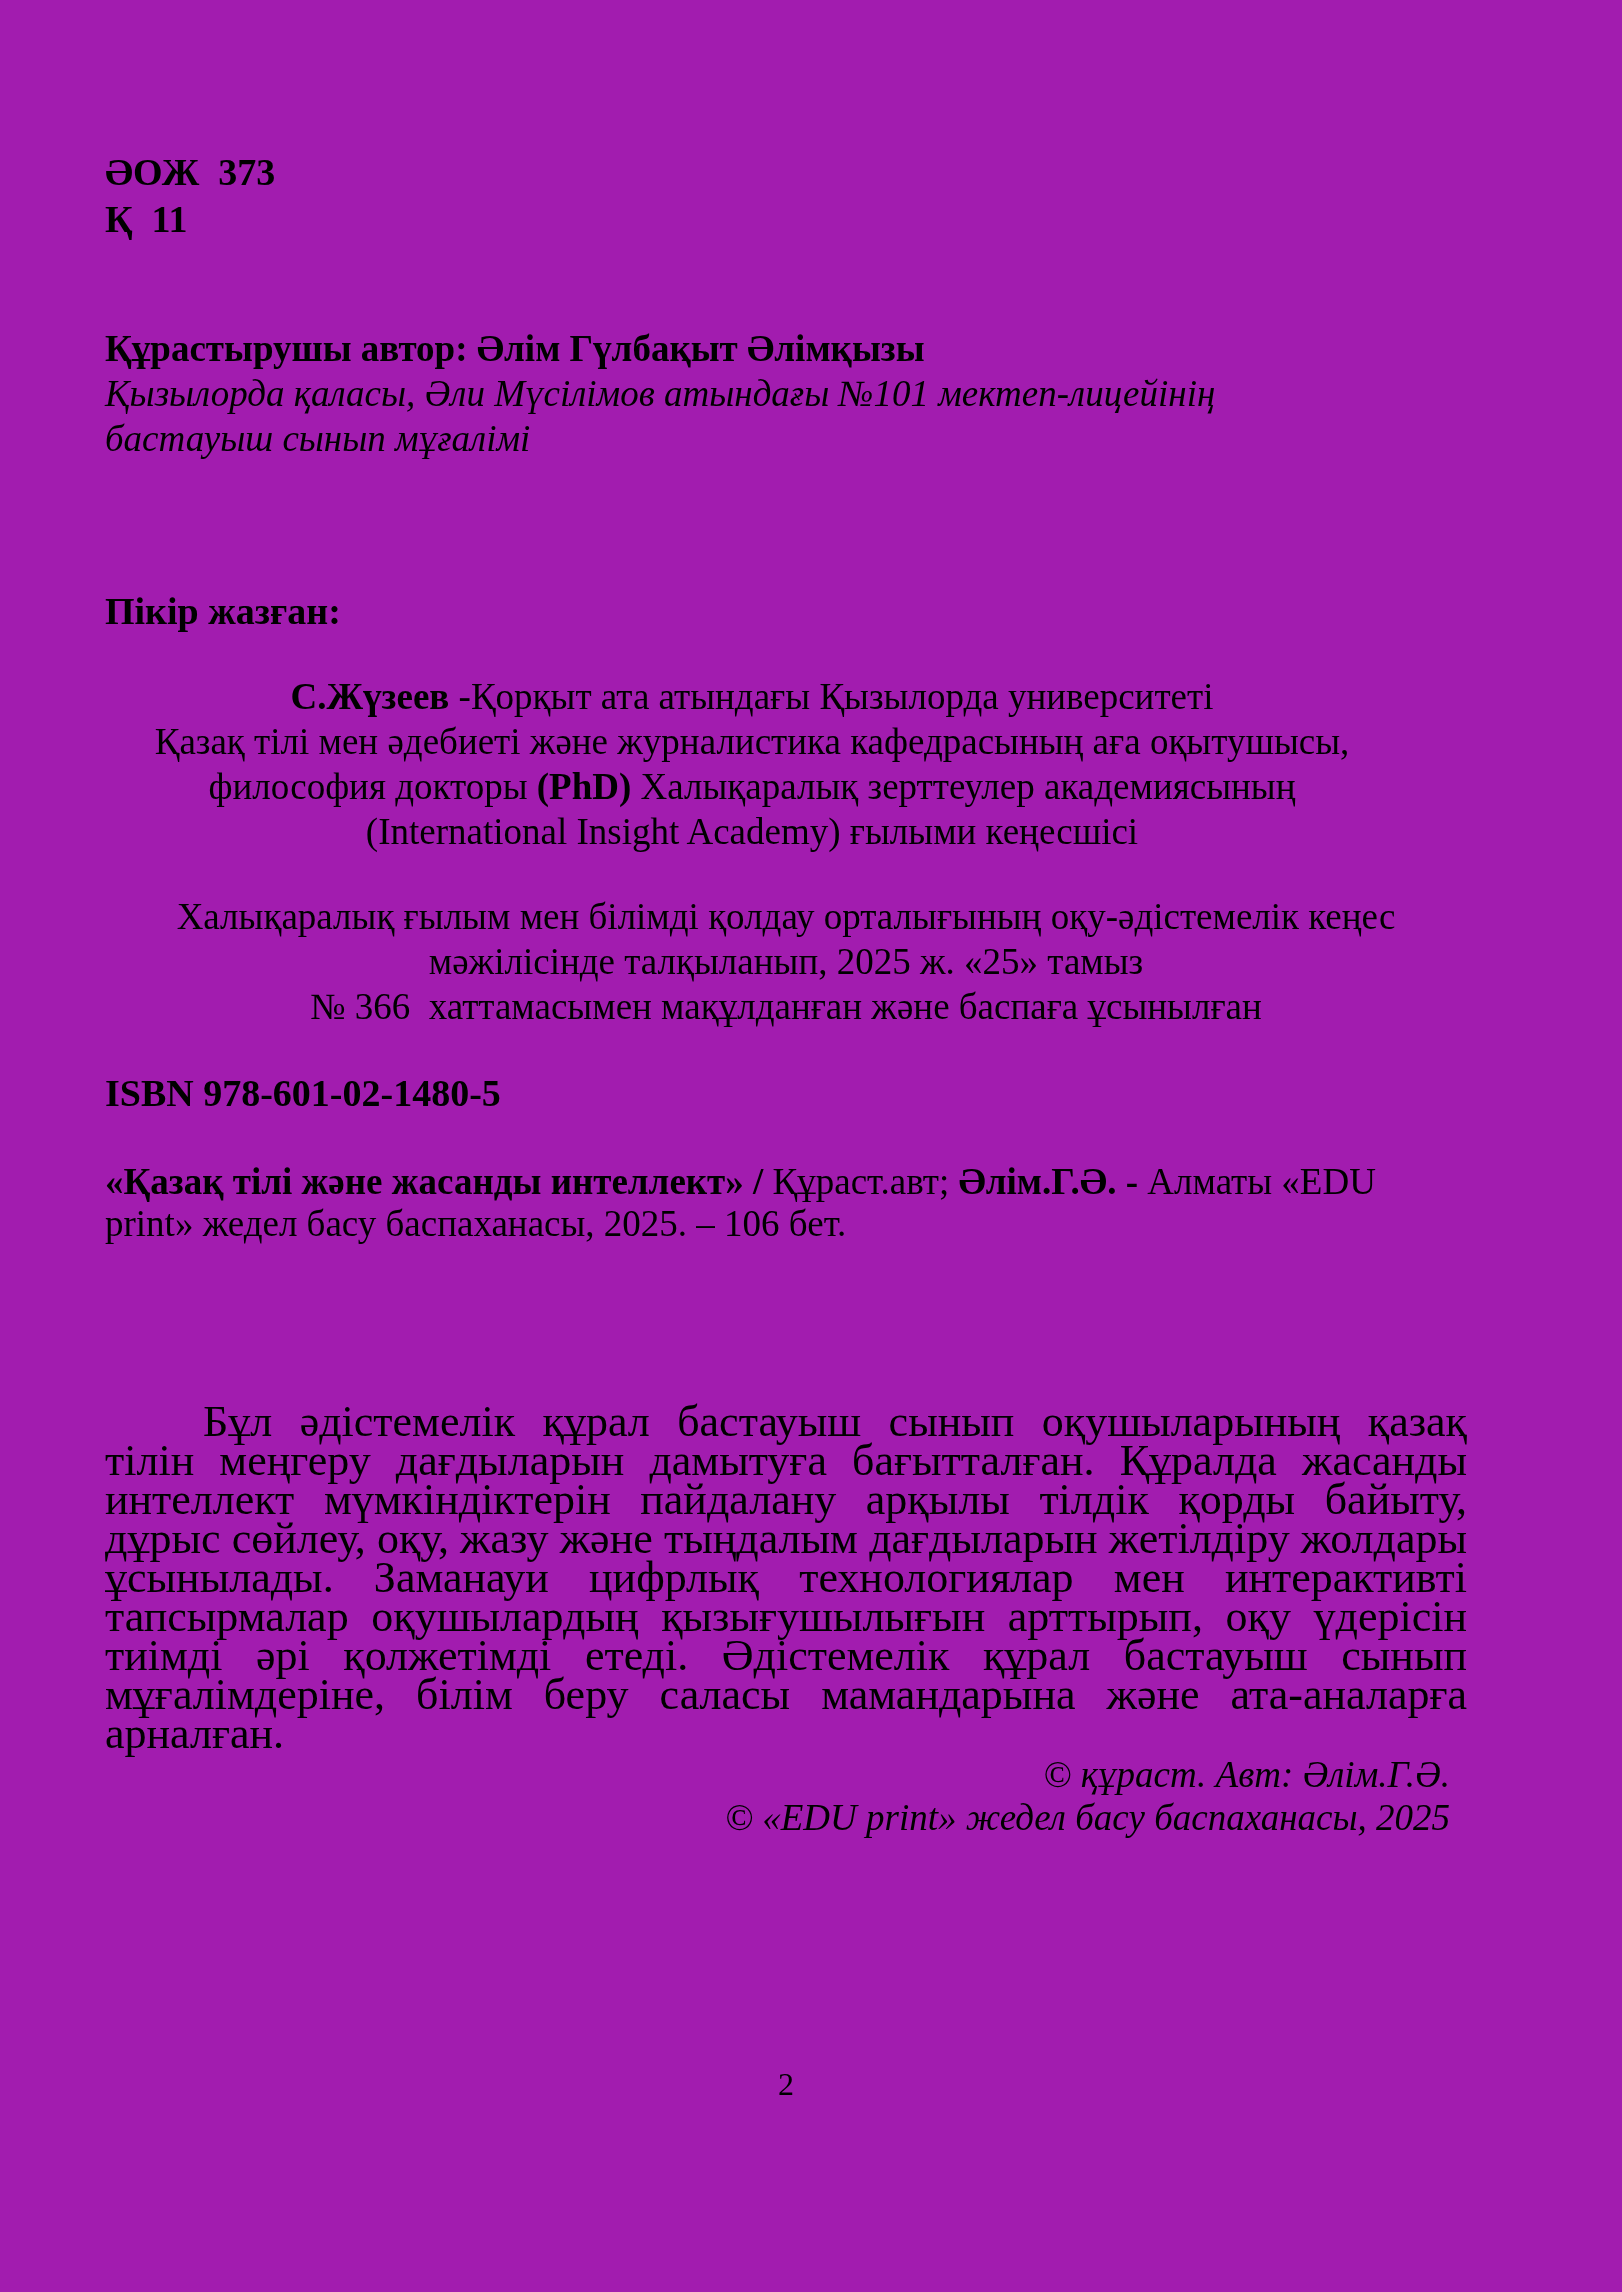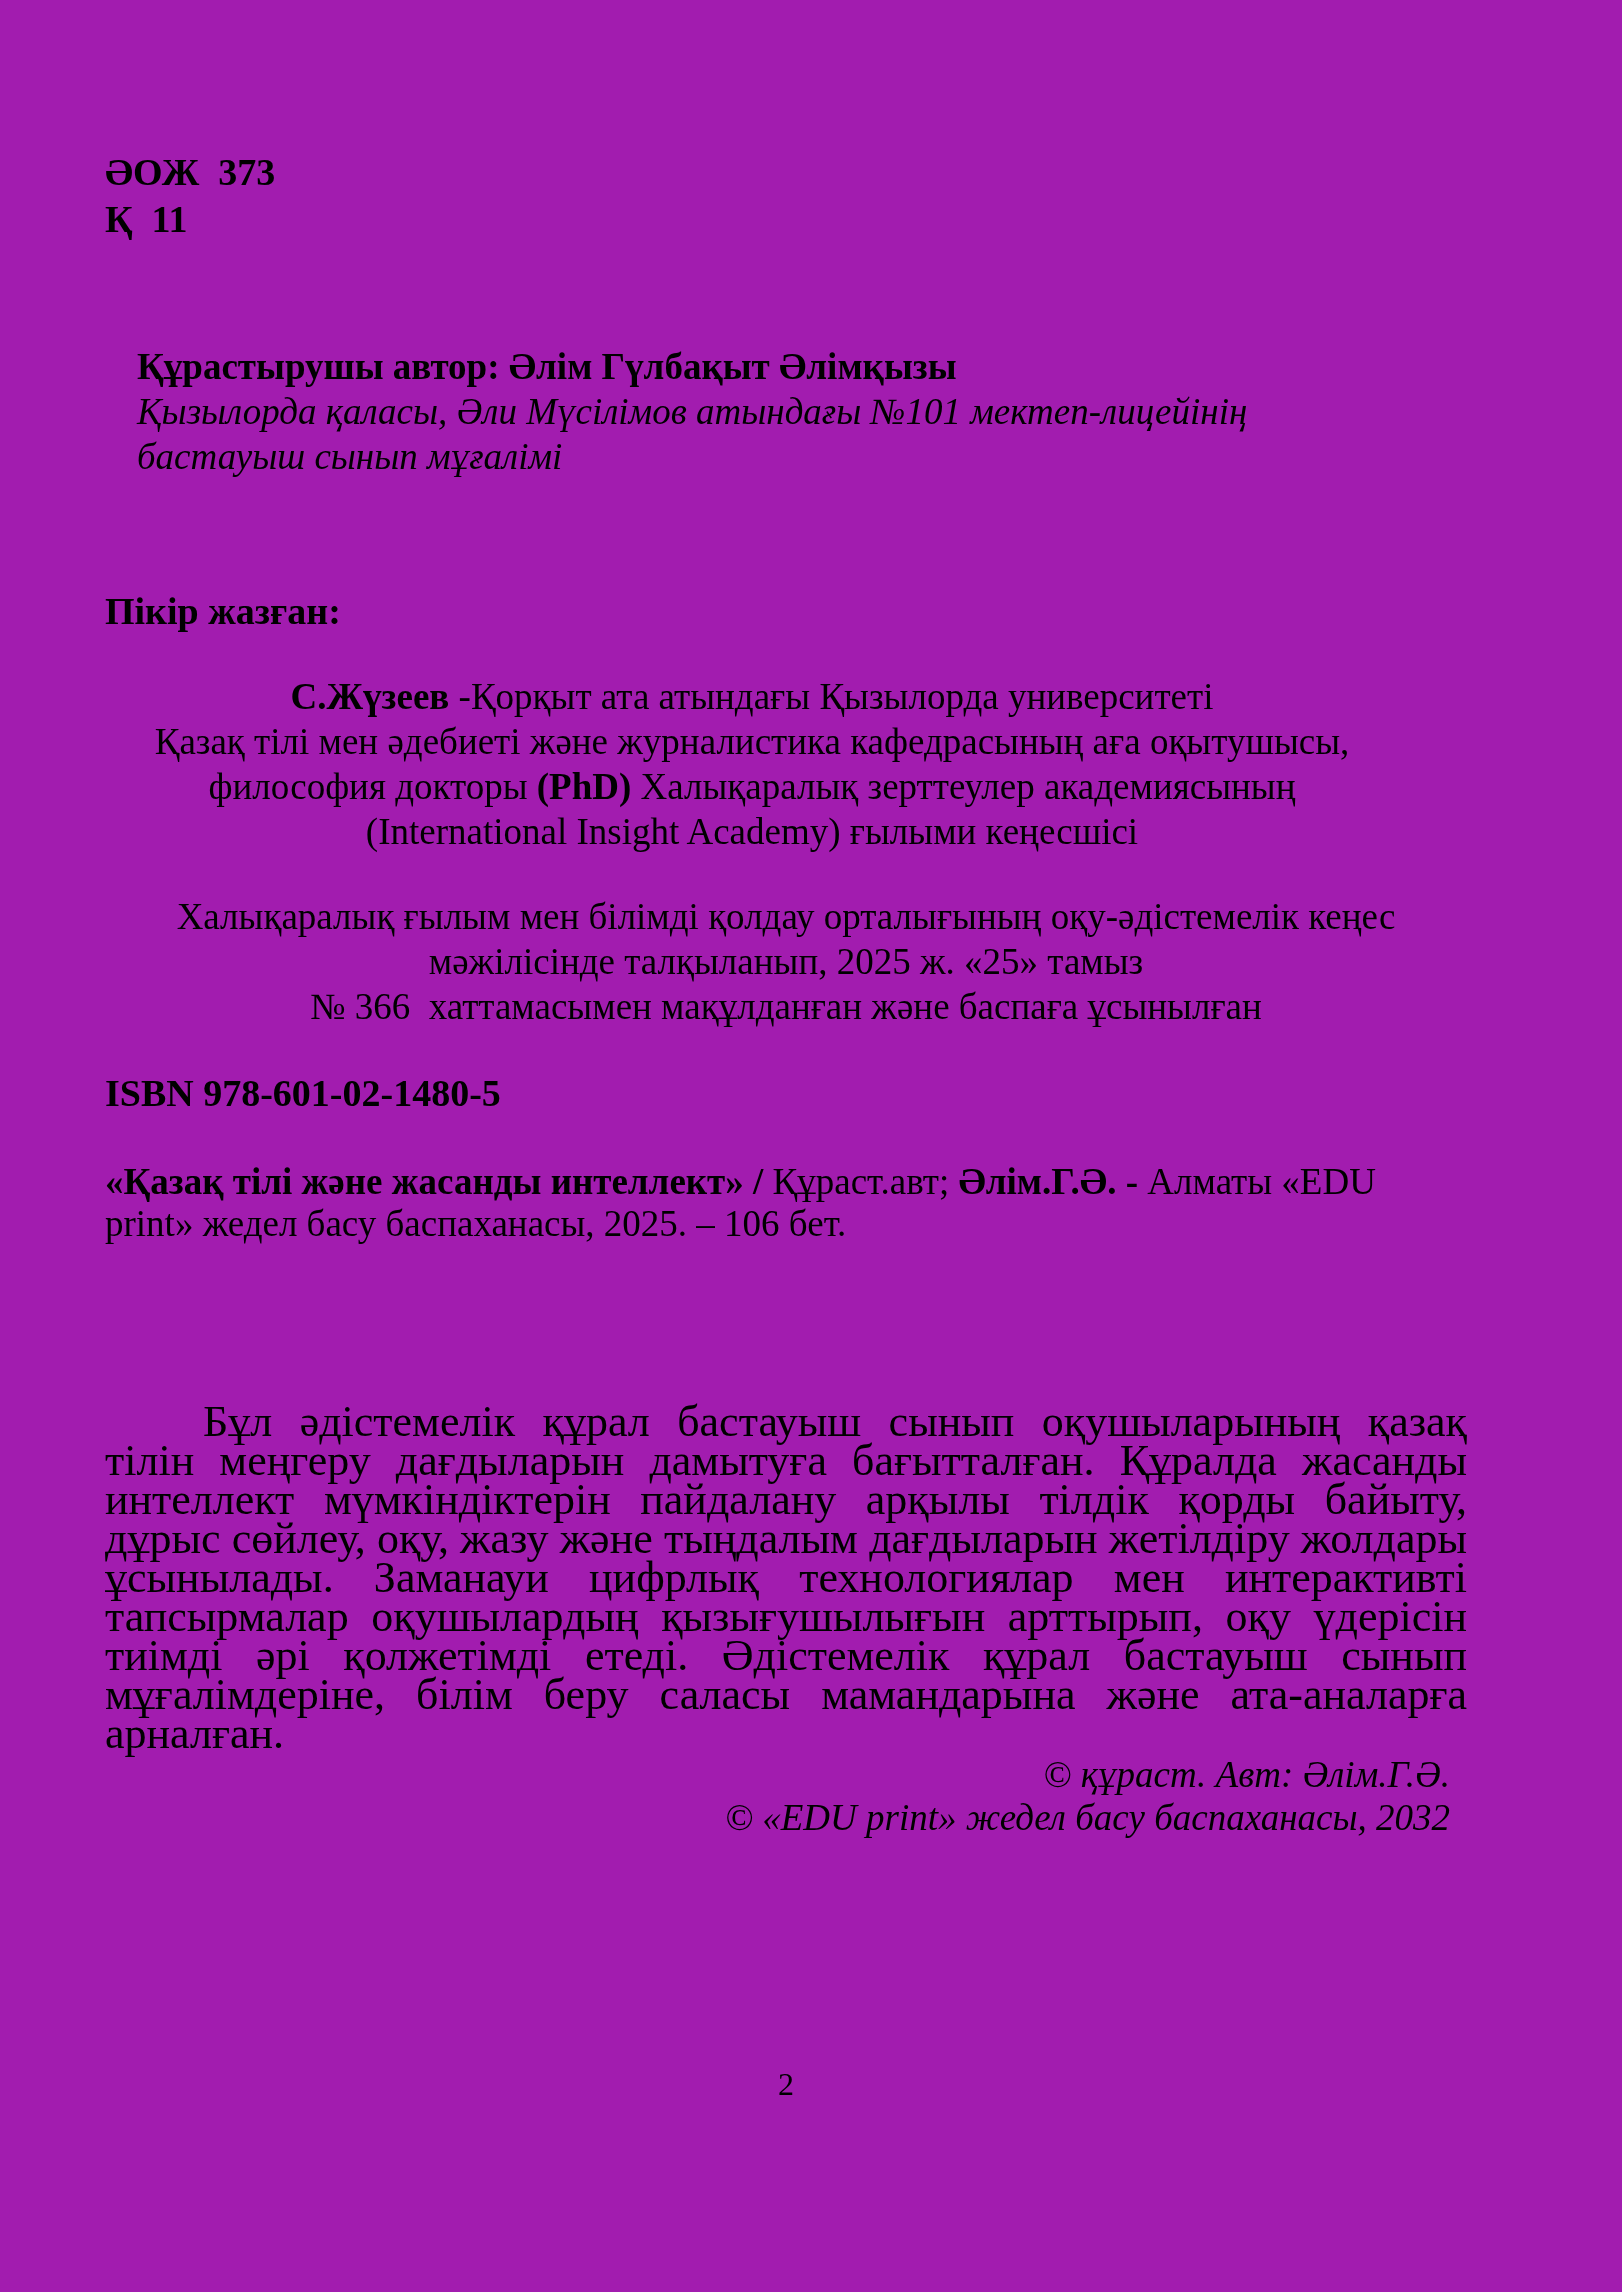--- a/index.html
+++ b/index.html
@@ -22,24 +22,23 @@
     width: 1362px;
   }
   .line { white-space: pre-wrap; }
   .codes {
     top: 149px;
     font-weight: bold;
     font-size: 38px;
     line-height: 47px;
   }
   .author-block {
-    top: 344px;
+    top: 326px;
     font-size: 37px;
     line-height: 45px;
-    margin-left: 32px;
   }
   .author-block .compiler { font-weight: bold; }
   .author-block .affil { font-style: italic; }
   .reviewer-heading {
     top: 589px;
     text-align: left;
     font-weight: bold;
     font-size: 38px;
     line-height: 45px;
     width: 1294px;
@@ -125,19 +124,19 @@
   </div>
 
   <div class="block isbn-line">ISBN 978-601-02-1480-5</div>
 
   <div class="block citation"><span class="b">«Қазақ тілі және жасанды интеллект» /</span><span> Құраст.авт; </span><span class="b">Әлім.Г.Ә. -</span><span> Алматы «EDU print» жедел басу баспаханасы, 2025. – 106 бет.</span></div>
 
   <div class="block annotation">Бұл әдістемелік құрал бастауыш сынып оқушыларының қазақ тілін меңгеру дағдыларын дамытуға бағытталған. Құралда жасанды интеллект мүмкіндіктерін пайдалану арқылы тілдік қорды байыту, дұрыс сөйлеу, оқу, жазу және тыңдалым дағдыларын жетілдіру жолдары ұсынылады. Заманауи цифрлық технологиялар мен интерактивті тапсырмалар оқушылардың қызығушылығын арттырып, оқу үдерісін тиімді әрі қолжетімді етеді. Әдістемелік құрал бастауыш сынып мұғалімдеріне, білім беру саласы мамандарына және ата-аналарға арналған.</div>
 
   <div class="block copyright">
     <div class="line">© құраст. Авт: Әлім.Г.Ә.</div>
-    <div class="line">© «EDU print» жедел басу баспаханасы, 2032</div>
+    <div class="line">© «EDU print» жедел басу баспаханасы, 2025</div>
   </div>
 
   <div class="block page-number">2</div>
 
 </div>
 
 
 </body></html>

